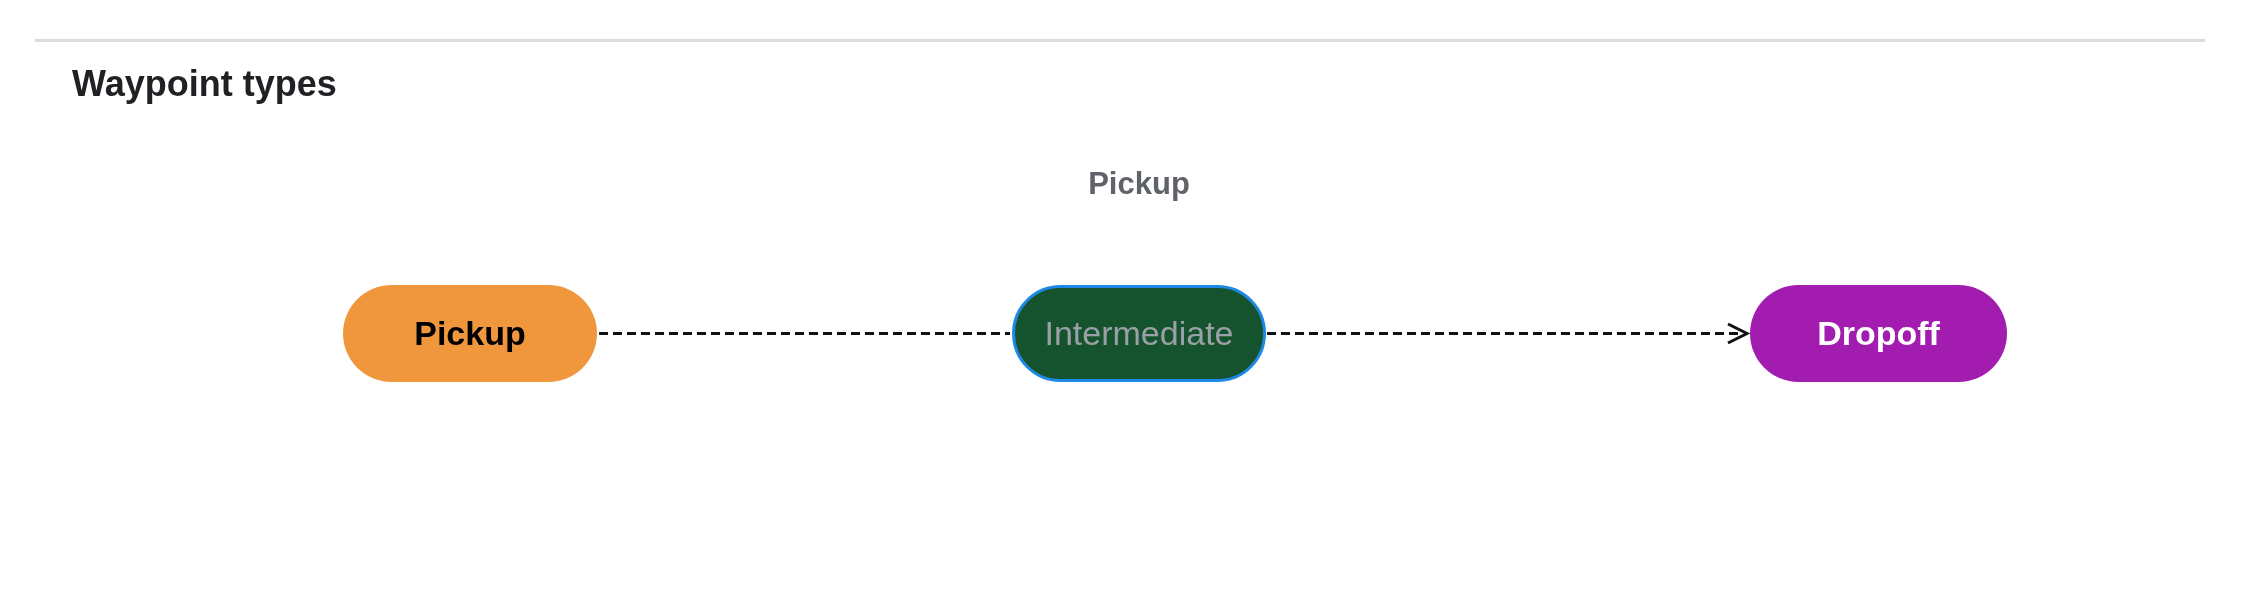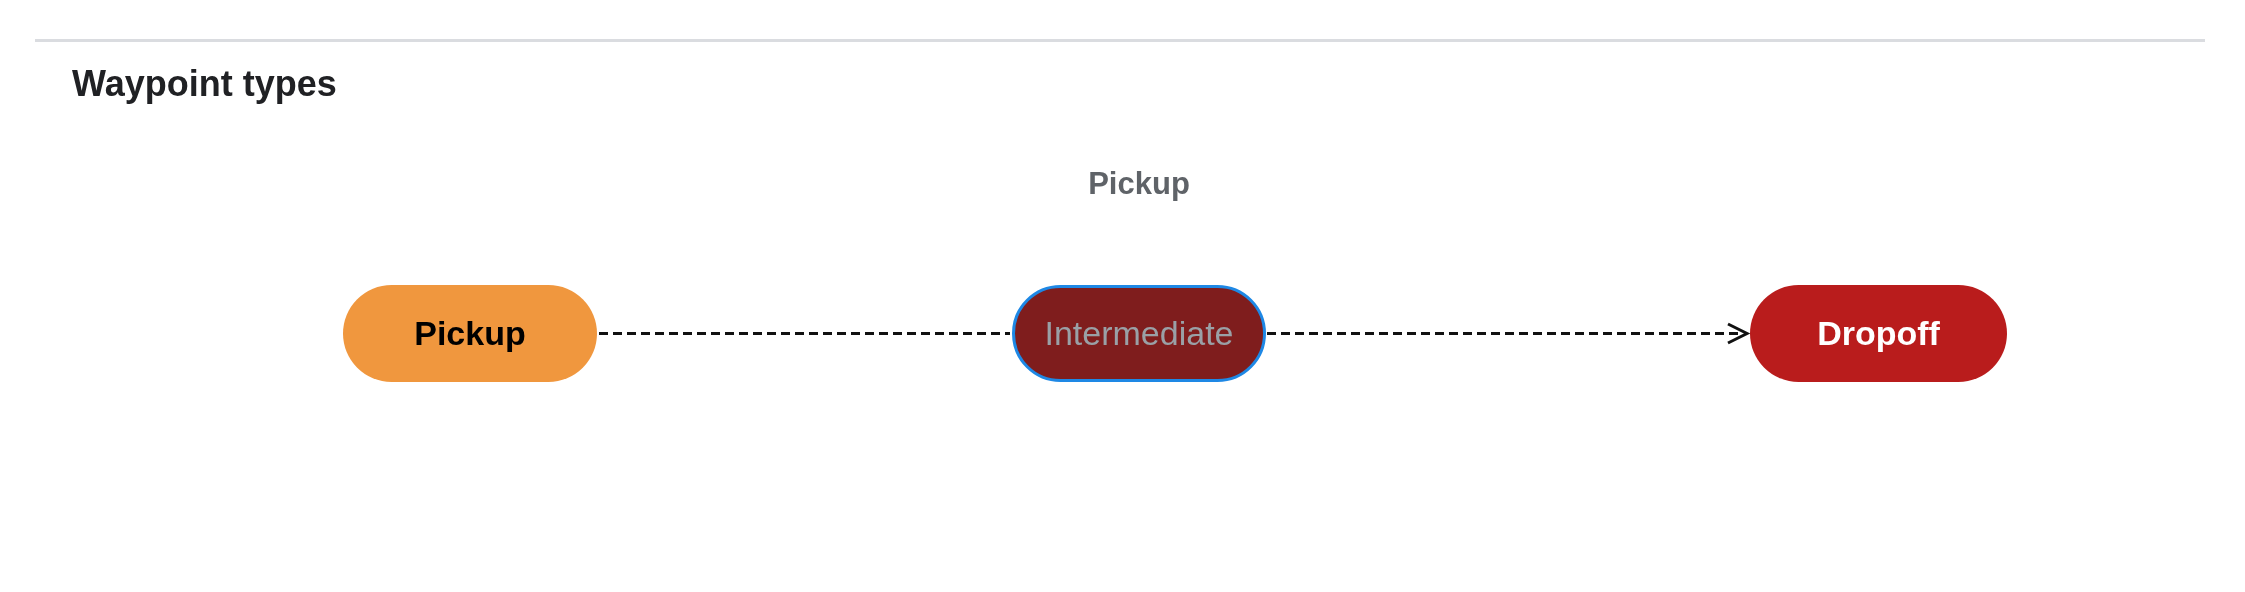--- a/index.html
+++ b/index.html
@@ -57,21 +57,21 @@
     justify-content: center;
     font-size: 34px;
     white-space: nowrap;
   }
   .pill-terminal {
     background: #F0973E;
     color: #ffffff;
     font-weight: 700;
   }
   .pill-intermediate {
-    background: #7f1d1d;
+    background: #14532d;
     border: 3px solid #1E88E5;
     color: #9AA0A6;
     font-weight: 400;
   }
   .pill-pickup   { left: 343px;  width: 254px; }
   .pill-mid      { left: 1012px; width: 254px; }
   .pill-dropoff  { left: 1750px; width: 257px; }
 </style>
 </head>
 <body>
@@ -91,19 +91,19 @@
   </svg>
 
   <div class="pill pill-terminal pill-pickup" style="background-color: rgb(240, 151, 62); color: #000000;">
     <span>Pickup</span>
   </div>
 
   <div class="pill pill-intermediate pill-mid" style="color: rgb(154, 160, 166); border-color: rgb(30, 136, 229);">
     <span>Intermediate</span>
   </div>
 
-  <div class="pill pill-terminal pill-dropoff" style="background-color: #b91c1c; color: rgb(255, 255, 255); align-items: center;">
+  <div class="pill pill-terminal pill-dropoff" style="background-color: #a21caf; color: rgb(255, 255, 255); align-items: center;">
     <span>Dropoff</span>
   </div>
 
   <div class="divider divider-bottom" style="background-color: rgb(218, 220, 224);"></div>
 
 </div>
 
 </body></html>

